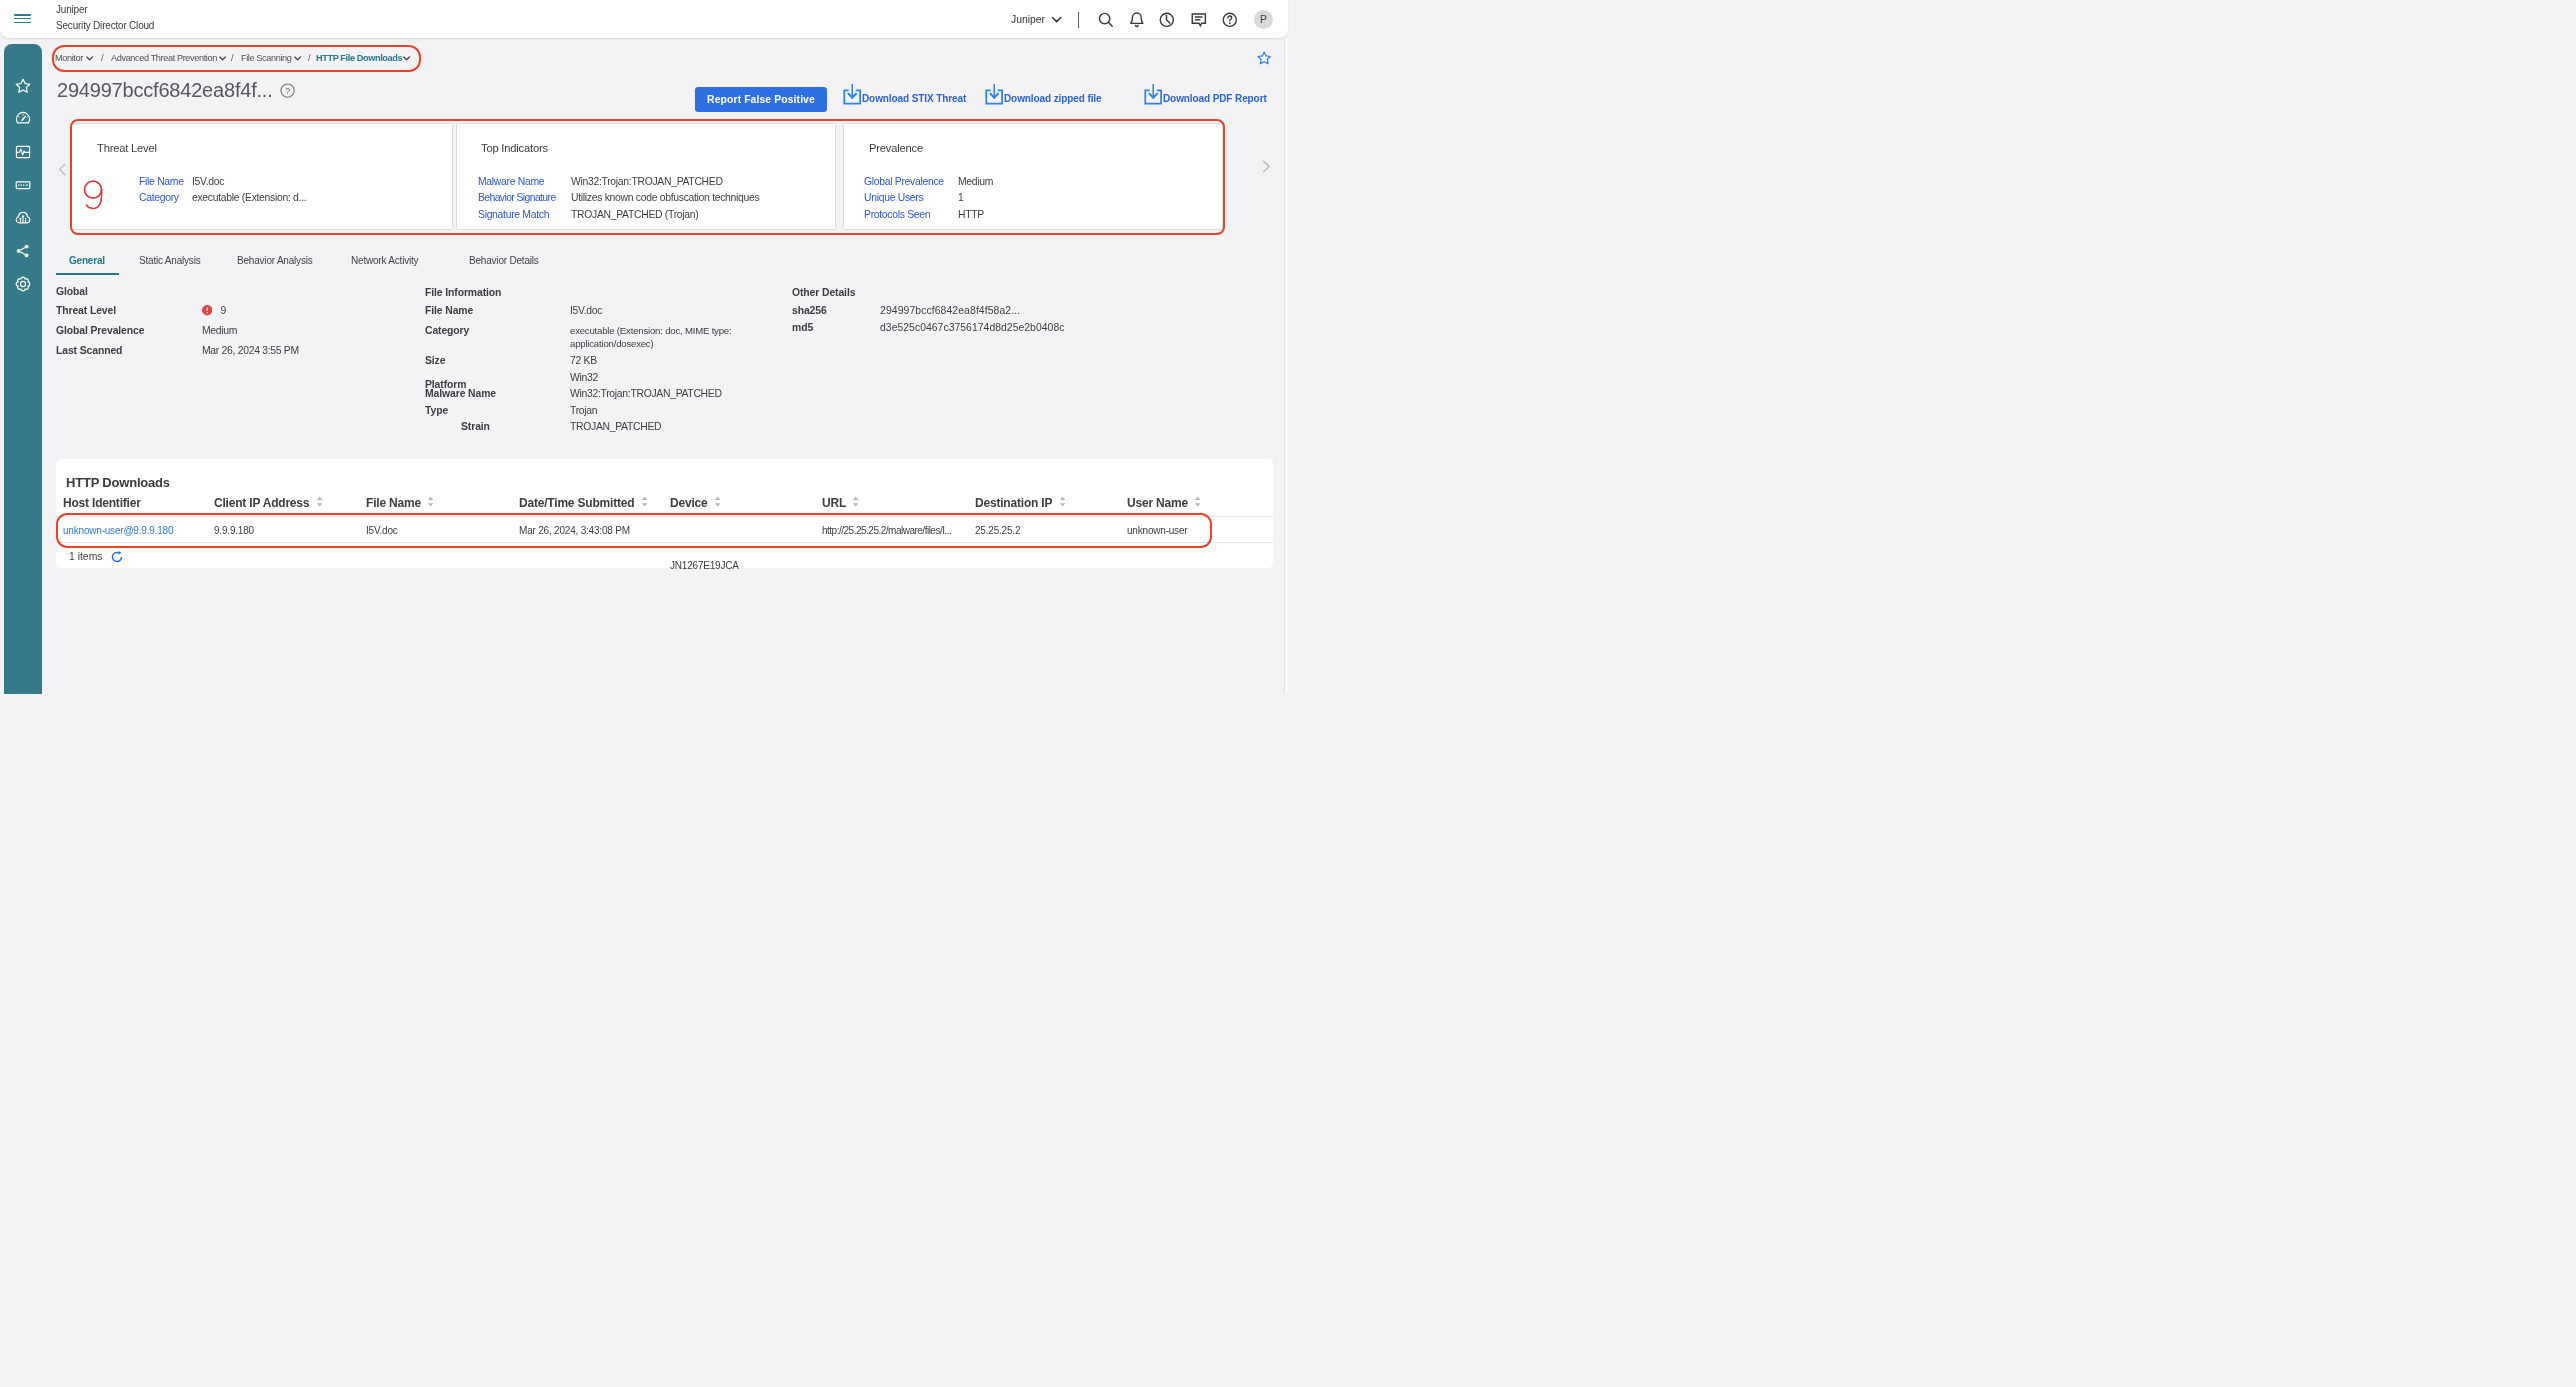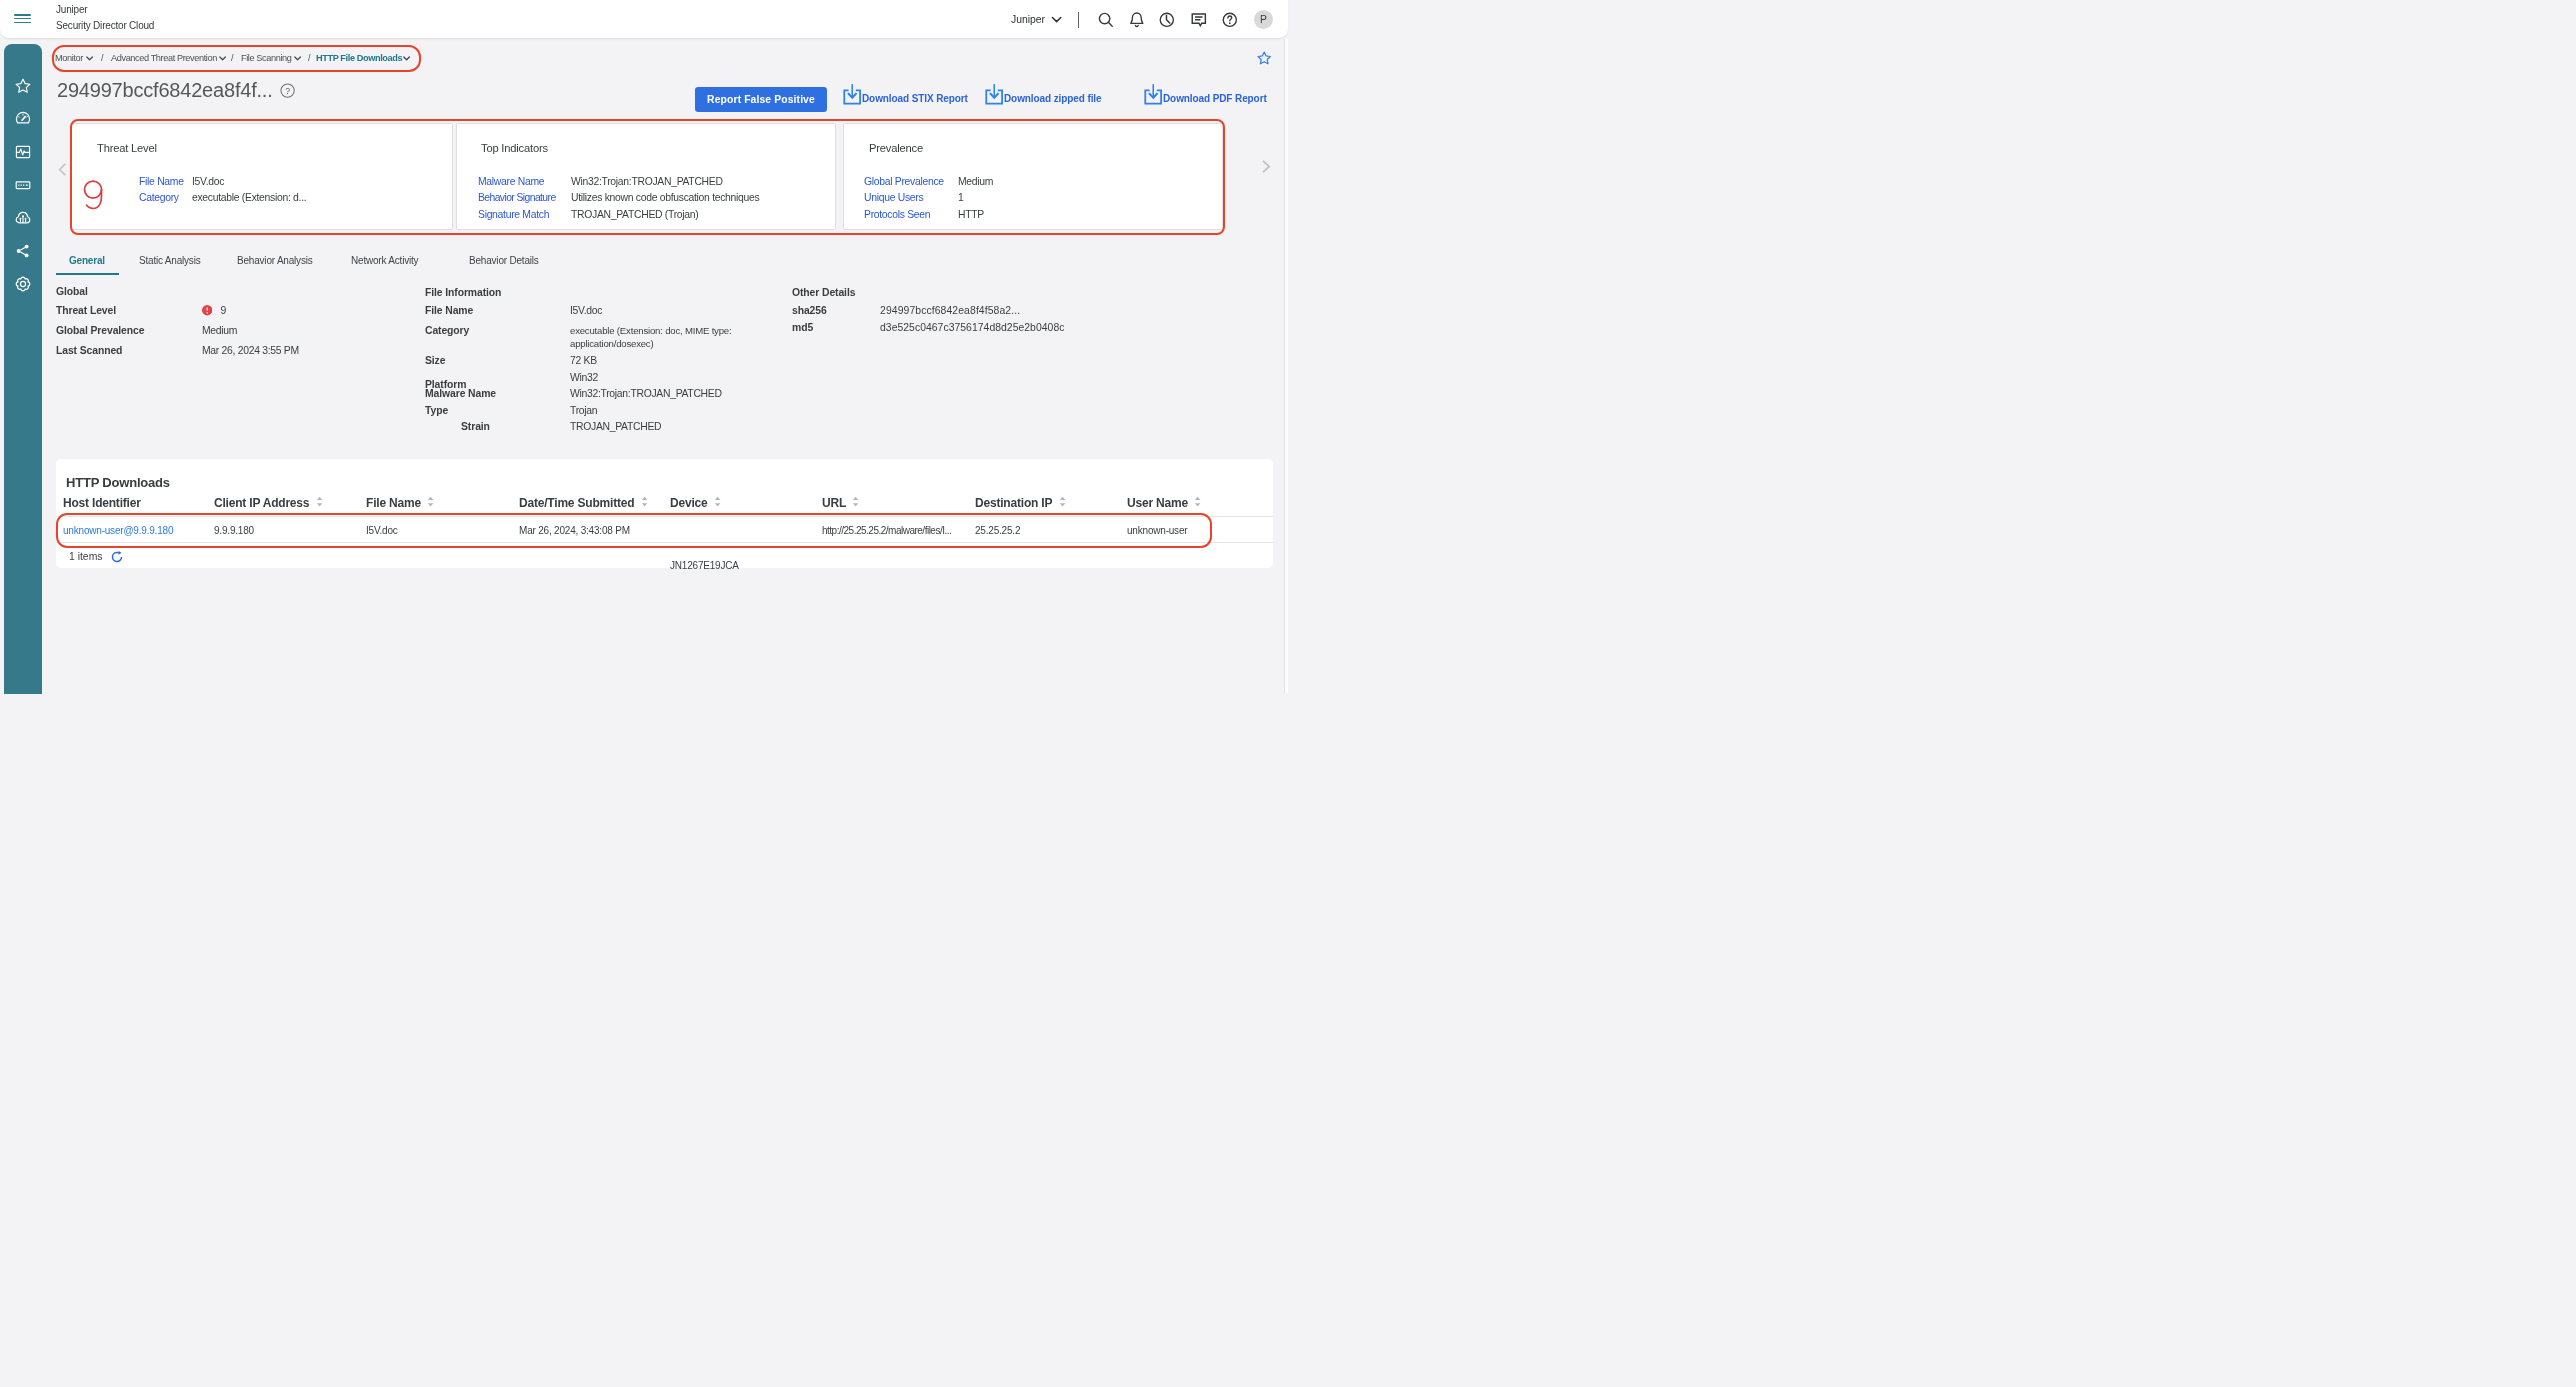--- a/index.html
+++ b/index.html
@@ -207,21 +207,21 @@
     <text x="9.5" y="13.5" font-size="11" fill="#5c5f62" text-anchor="middle" font-family="Liberation Sans">?</text>
   </svg>
 
 <div id="btn-rfp">Report False Positive</div>
 <div class="dl" id="dl1">
   <svg class="tray" viewBox="0 0 23 26">
       <path d="M0.5 6.8 H7 V9 H2.7 V23.2 H20.3 V9 H16 V6.8 H22.5 V25.4 H0.5 Z" fill="#2f82ea"></path>
       <rect x="10.6" y="0" width="1.9" height="16" fill="#2f82ea"></rect>
       <path d="M5.2 12.2 L7.2 10.4 L11.55 15.2 L15.9 10.4 L17.9 12.2 L11.55 18.8 Z" fill="#2f82ea"></path>
     </svg>
-  <div class="dltxt">Download STIX Report</div>
+  <div class="dltxt">Download STIX Threat</div>
 </div>
 <div class="dl" id="dl2">
   <svg class="tray" viewBox="0 0 23 26">
       <path d="M0.5 6.8 H7 V9 H2.7 V23.2 H20.3 V9 H16 V6.8 H22.5 V25.4 H0.5 Z" fill="#2f82ea"></path>
       <rect x="10.6" y="0" width="1.9" height="16" fill="#2f82ea"></rect>
       <path d="M5.2 12.2 L7.2 10.4 L11.55 15.2 L15.9 10.4 L17.9 12.2 L11.55 18.8 Z" fill="#2f82ea"></path>
     </svg>
   <div class="dltxt">Download zipped file</div>
 </div>
 <div class="dl" id="dl3">

